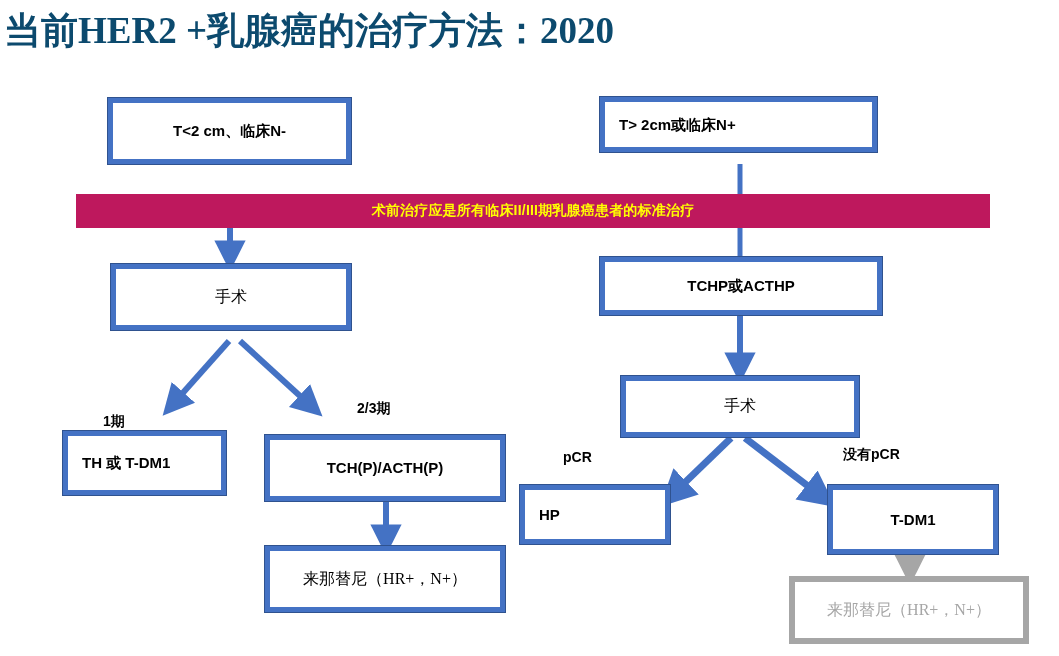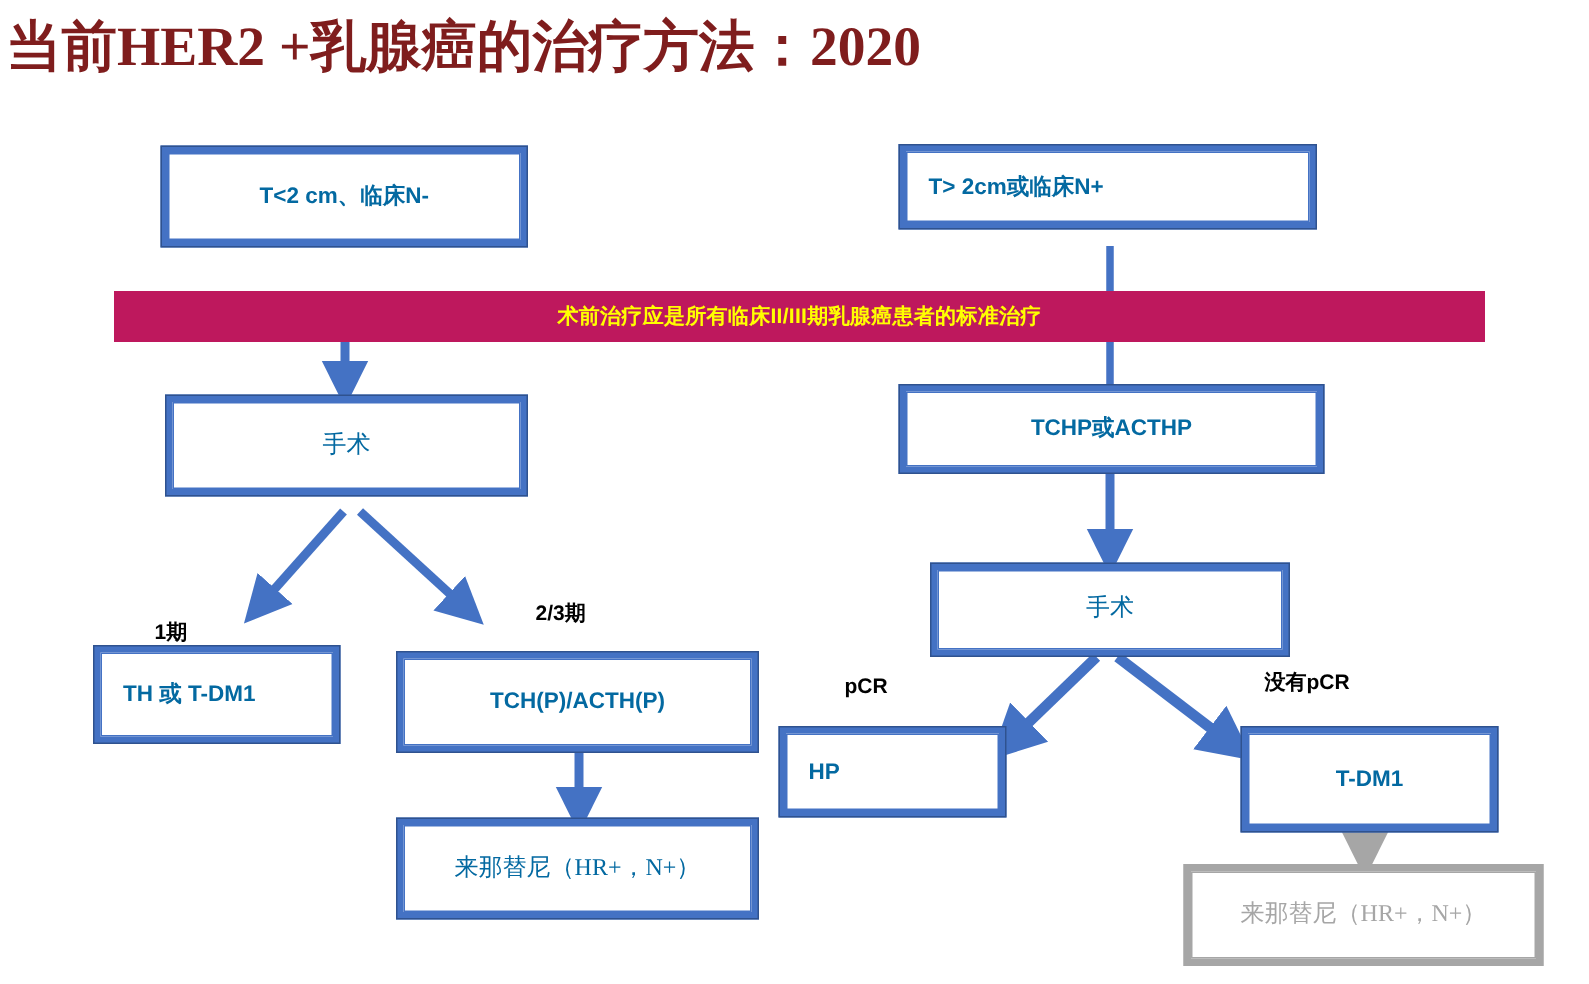--- a/index.html
+++ b/index.html
@@ -19,21 +19,21 @@
     overflow: hidden;
   }
 
   
   .title {
     position: absolute;
     left: 4px;
     top: 6px;
     font-size: 37px;
     font-weight: bold;
-    color: #7f1d1d;
+    color: #0c4a6e;
     letter-spacing: 0px;
     white-space: nowrap;
     font-family: "Liberation Serif", "DejaVu Serif", serif;
   }
 
   
   .box {
     position: absolute;
     box-sizing: border-box;
     background: #4472C4;
@@ -48,21 +48,21 @@
     border: 1px solid #4472C4;
     display: flex;
     align-items: center;
     justify-content: center;
     text-align: center;
     overflow: hidden;
   }
   .box .label {
     font-size: 15px;
     font-weight: bold;
-    color: #0369a1;
+    color: #000000;
     line-height: 1.15;
     padding: 0 6px;
   }
   
   .box.plain .label {
     font-weight: normal;
     font-size: 16px;
     font-family: "Liberation Serif", "DejaVu Serif", serif;
   }
   .box.serif-mix .label {

